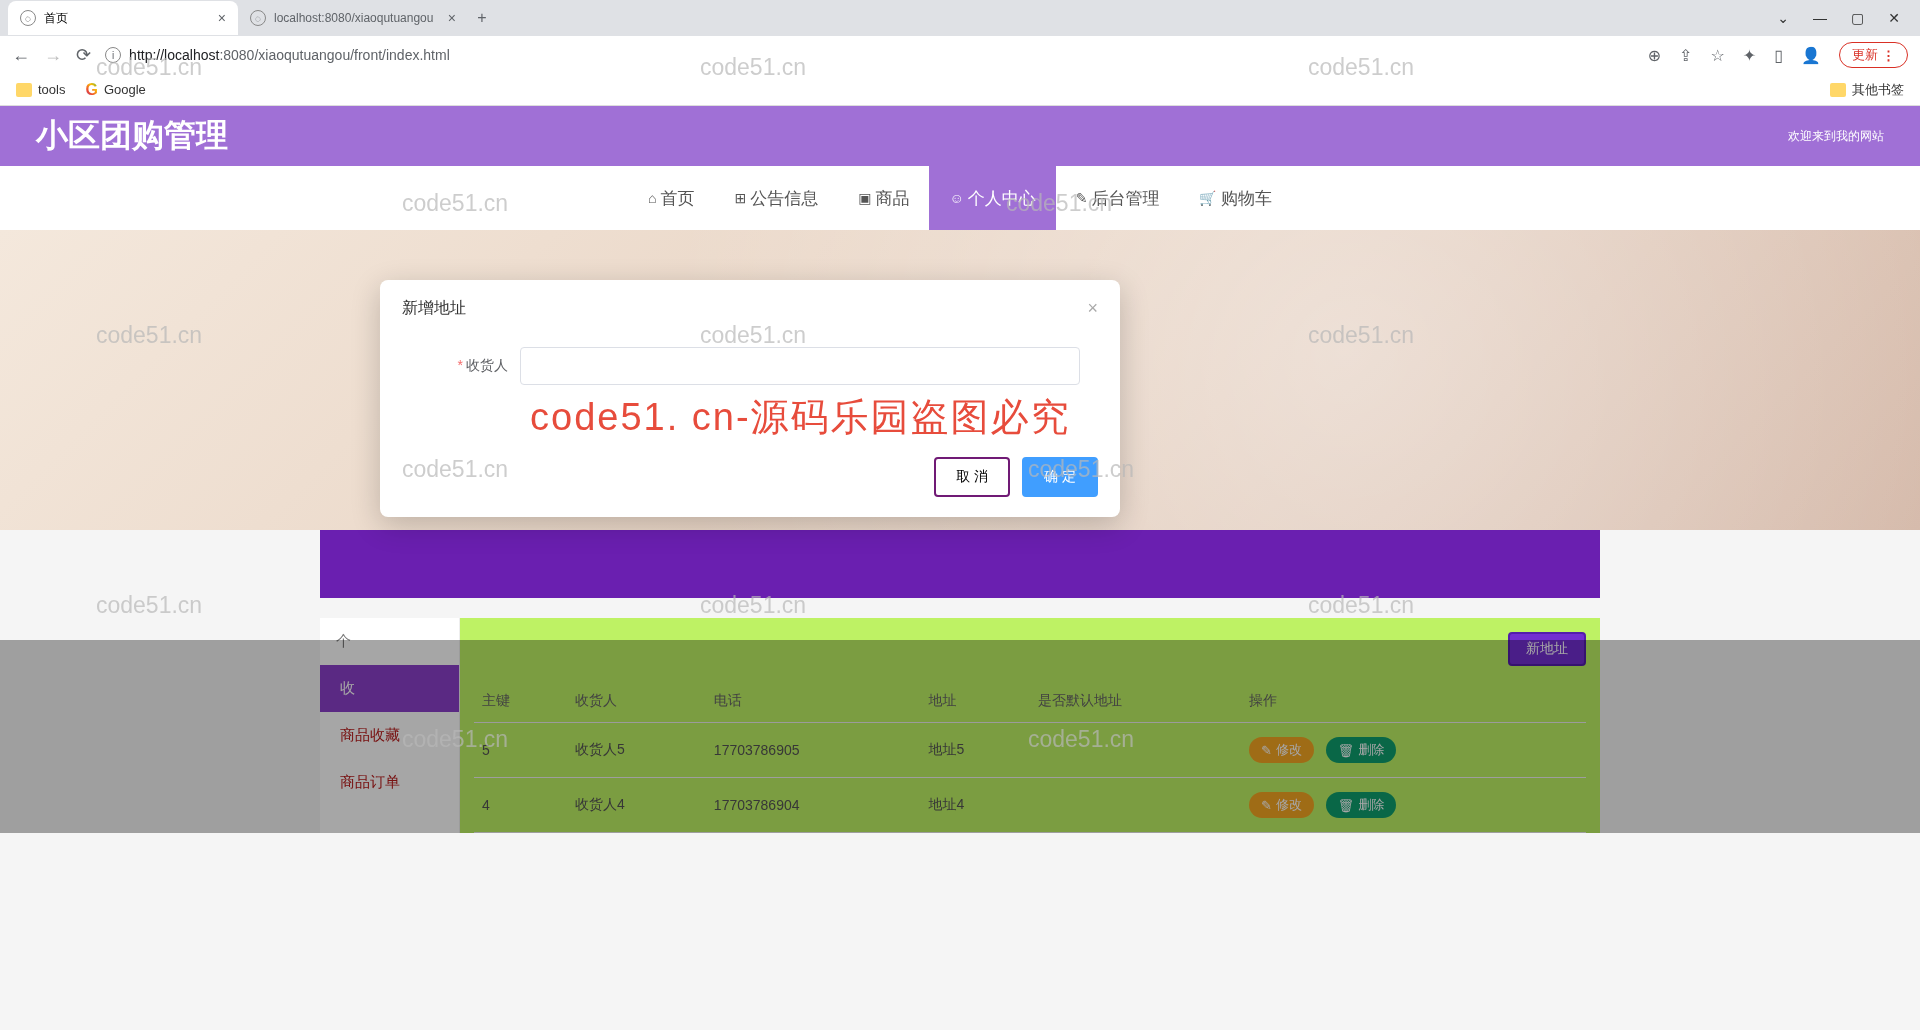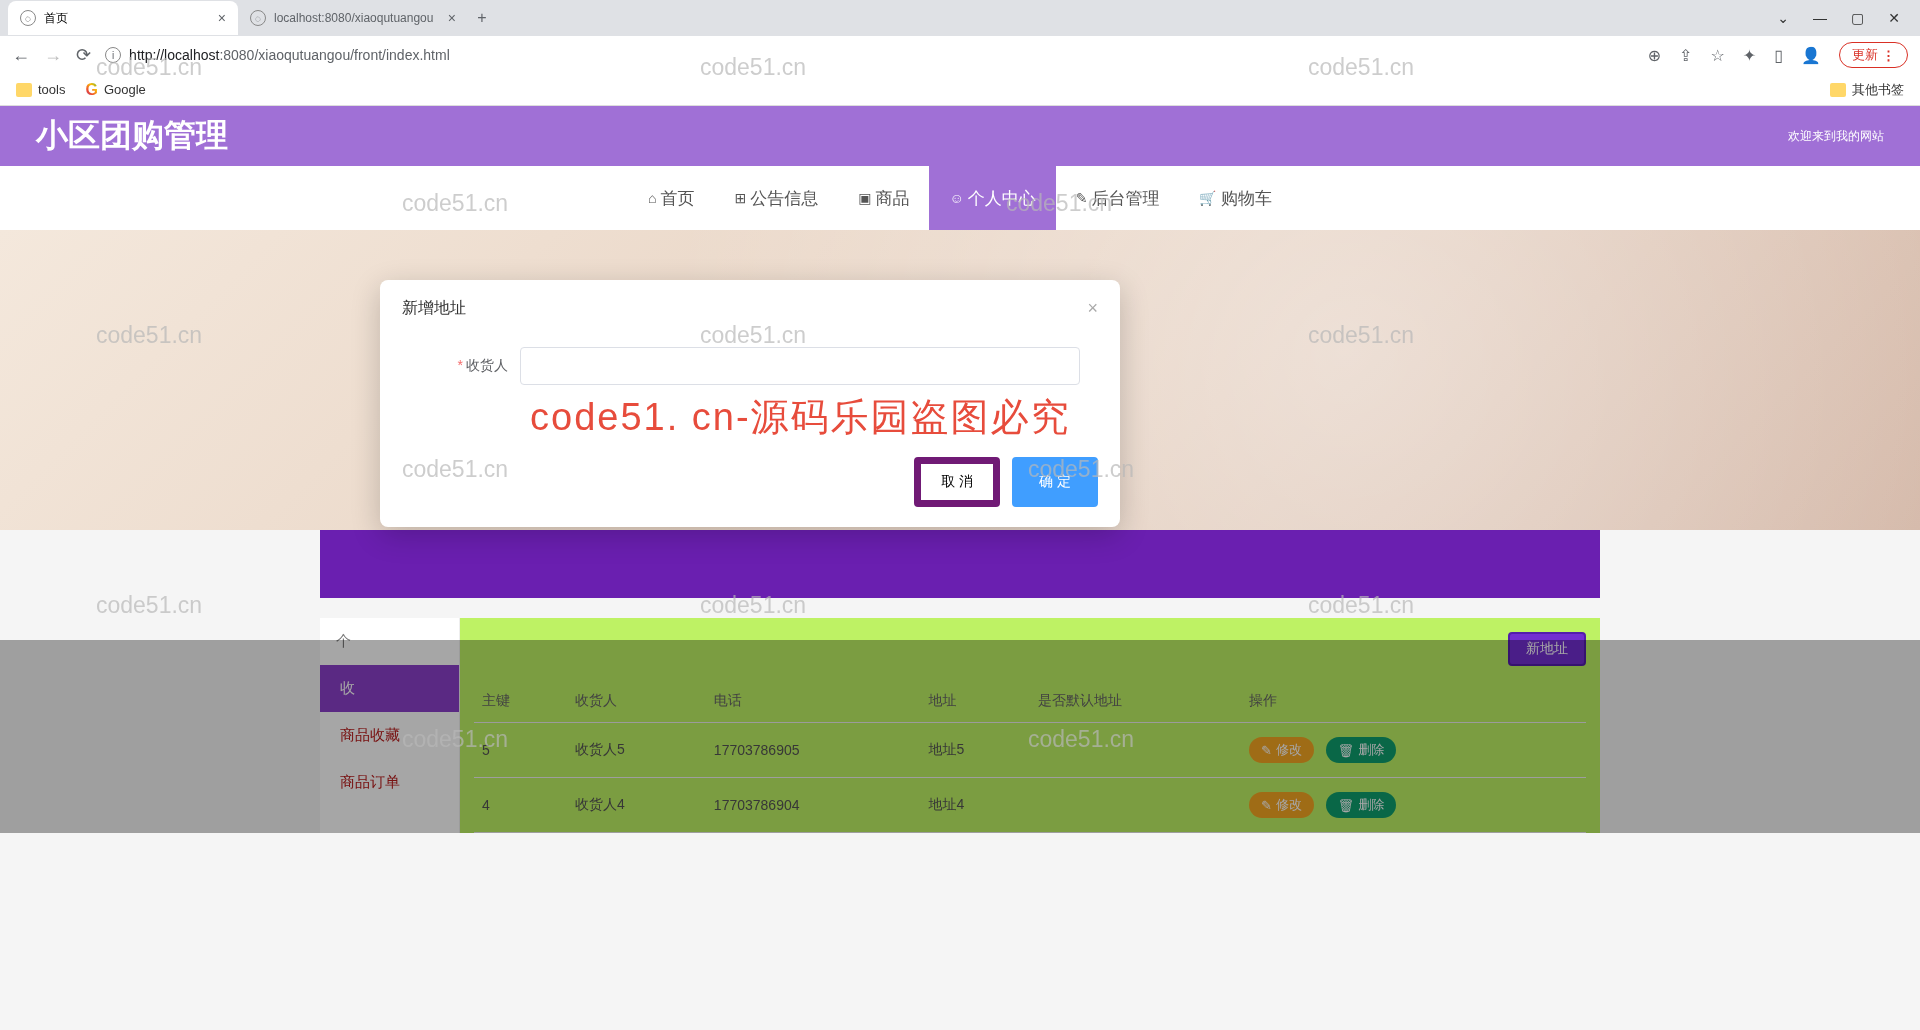--- a/index.html
+++ b/index.html
@@ -74,21 +74,21 @@
 .modal-close { margin-left: auto; color: #aaa; font-size: 18px; cursor: pointer; }
 .modal-body { padding: 10px 40px 20px; }
 .form-row { display: flex; align-items: center; margin-bottom: 26px; }
 .form-row.tall { margin-bottom: 40px; }
 .form-label { width: 100px; text-align: right; color: #606266; font-size: 14px; padding-right: 12px; }
 .req { color: #f56c6c; margin-right: 3px; }
 .form-input { flex: 1; height: 38px; border: 1px solid #dcdfe6; border-radius: 4px; padding: 0 12px; font-size: 14px; }
 .switch { width: 40px; height: 20px; background: #dcdfe6; border-radius: 10px; position: relative; cursor: pointer; }
 .switch::after { content: ""; position: absolute; width: 16px; height: 16px; background: #fff; border-radius: 50%; top: 2px; left: 2px; }
 .modal-footer { padding: 12px 22px 20px; display: flex; justify-content: flex-end; gap: 12px; }
-.btn { padding: 9px 20px; border-radius: 4px; font-size: 14px; cursor: pointer; border: 7px solid #701a75; background: #fff; }
+.btn { padding: 9px 20px; border-radius: 4px; font-size: 14px; cursor: pointer; border: 2px solid #701a75; background: #fff; }
 .btn-primary { background: #409eff; color: #fff; border-color: #409eff; }
 
 
 .wm { position: absolute; color: #b8b8b8; font-size: 23px; opacity: 0.7; font-family: Arial; pointer-events: none; z-index: 200; }
 .wm-red { position: absolute; color: #e74c3c; font-size: 38px; font-weight: 500; z-index: 200; pointer-events: none; letter-spacing: 2px; }
 </style>
 </head>
 <body>
 
 <div class="browser-chrome">

